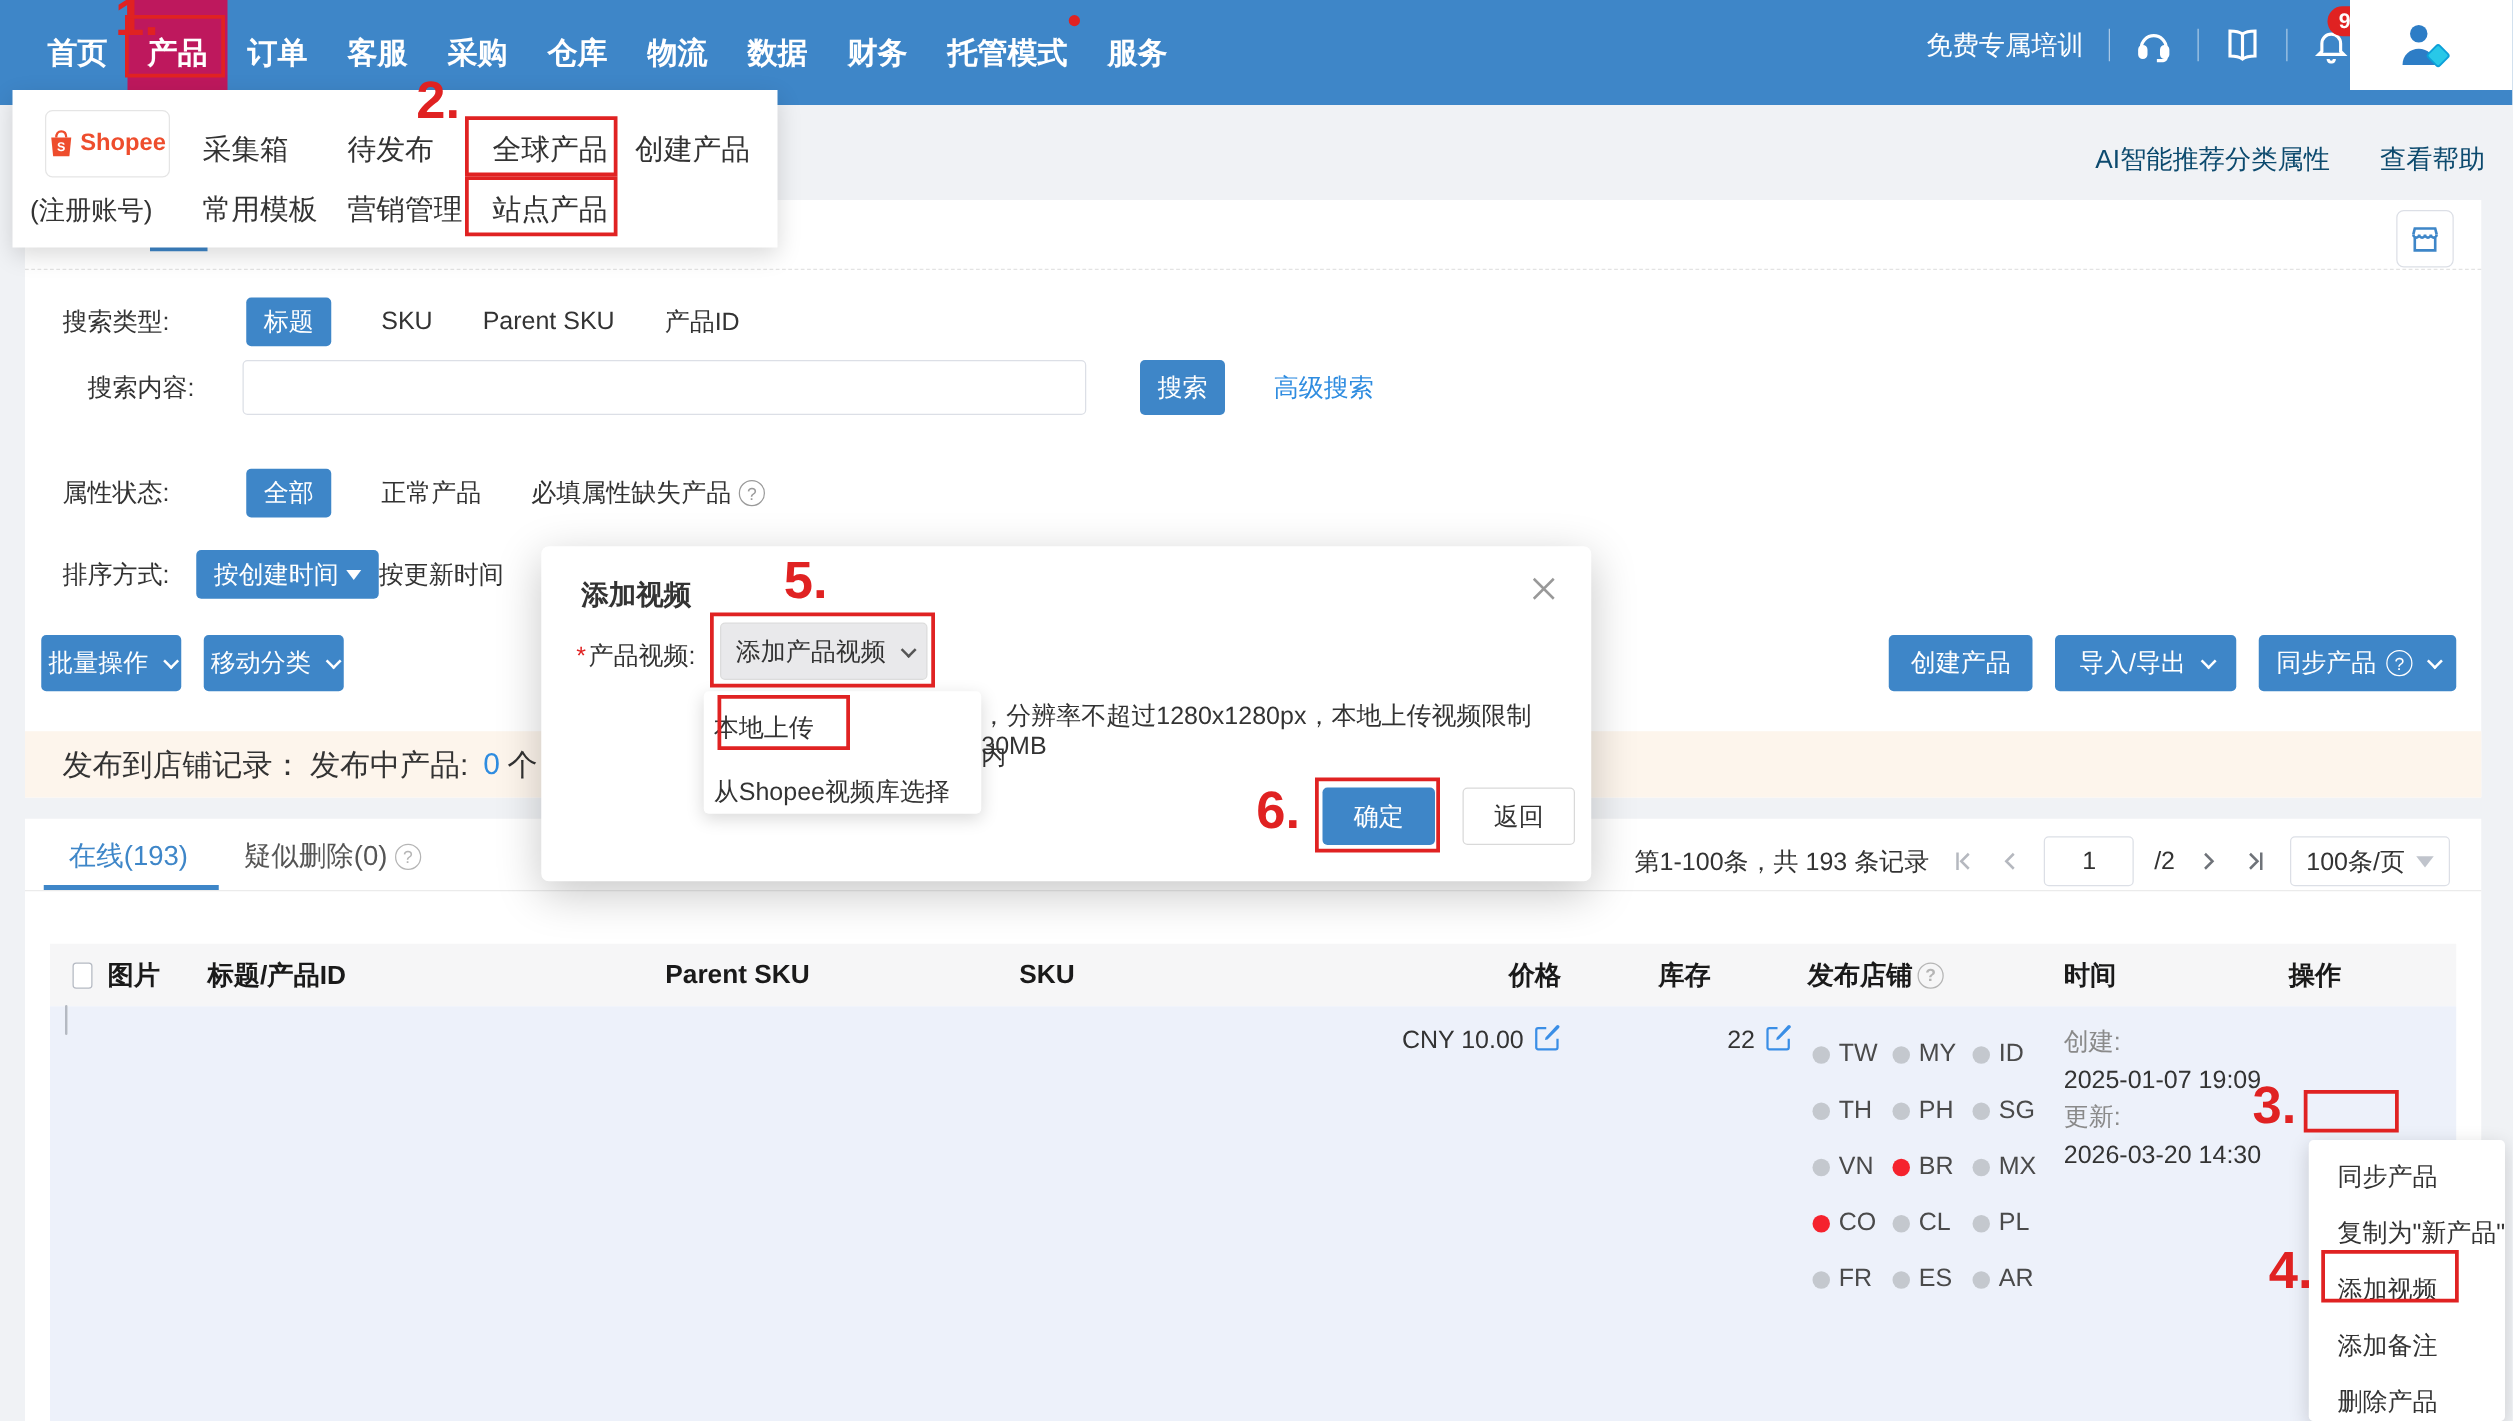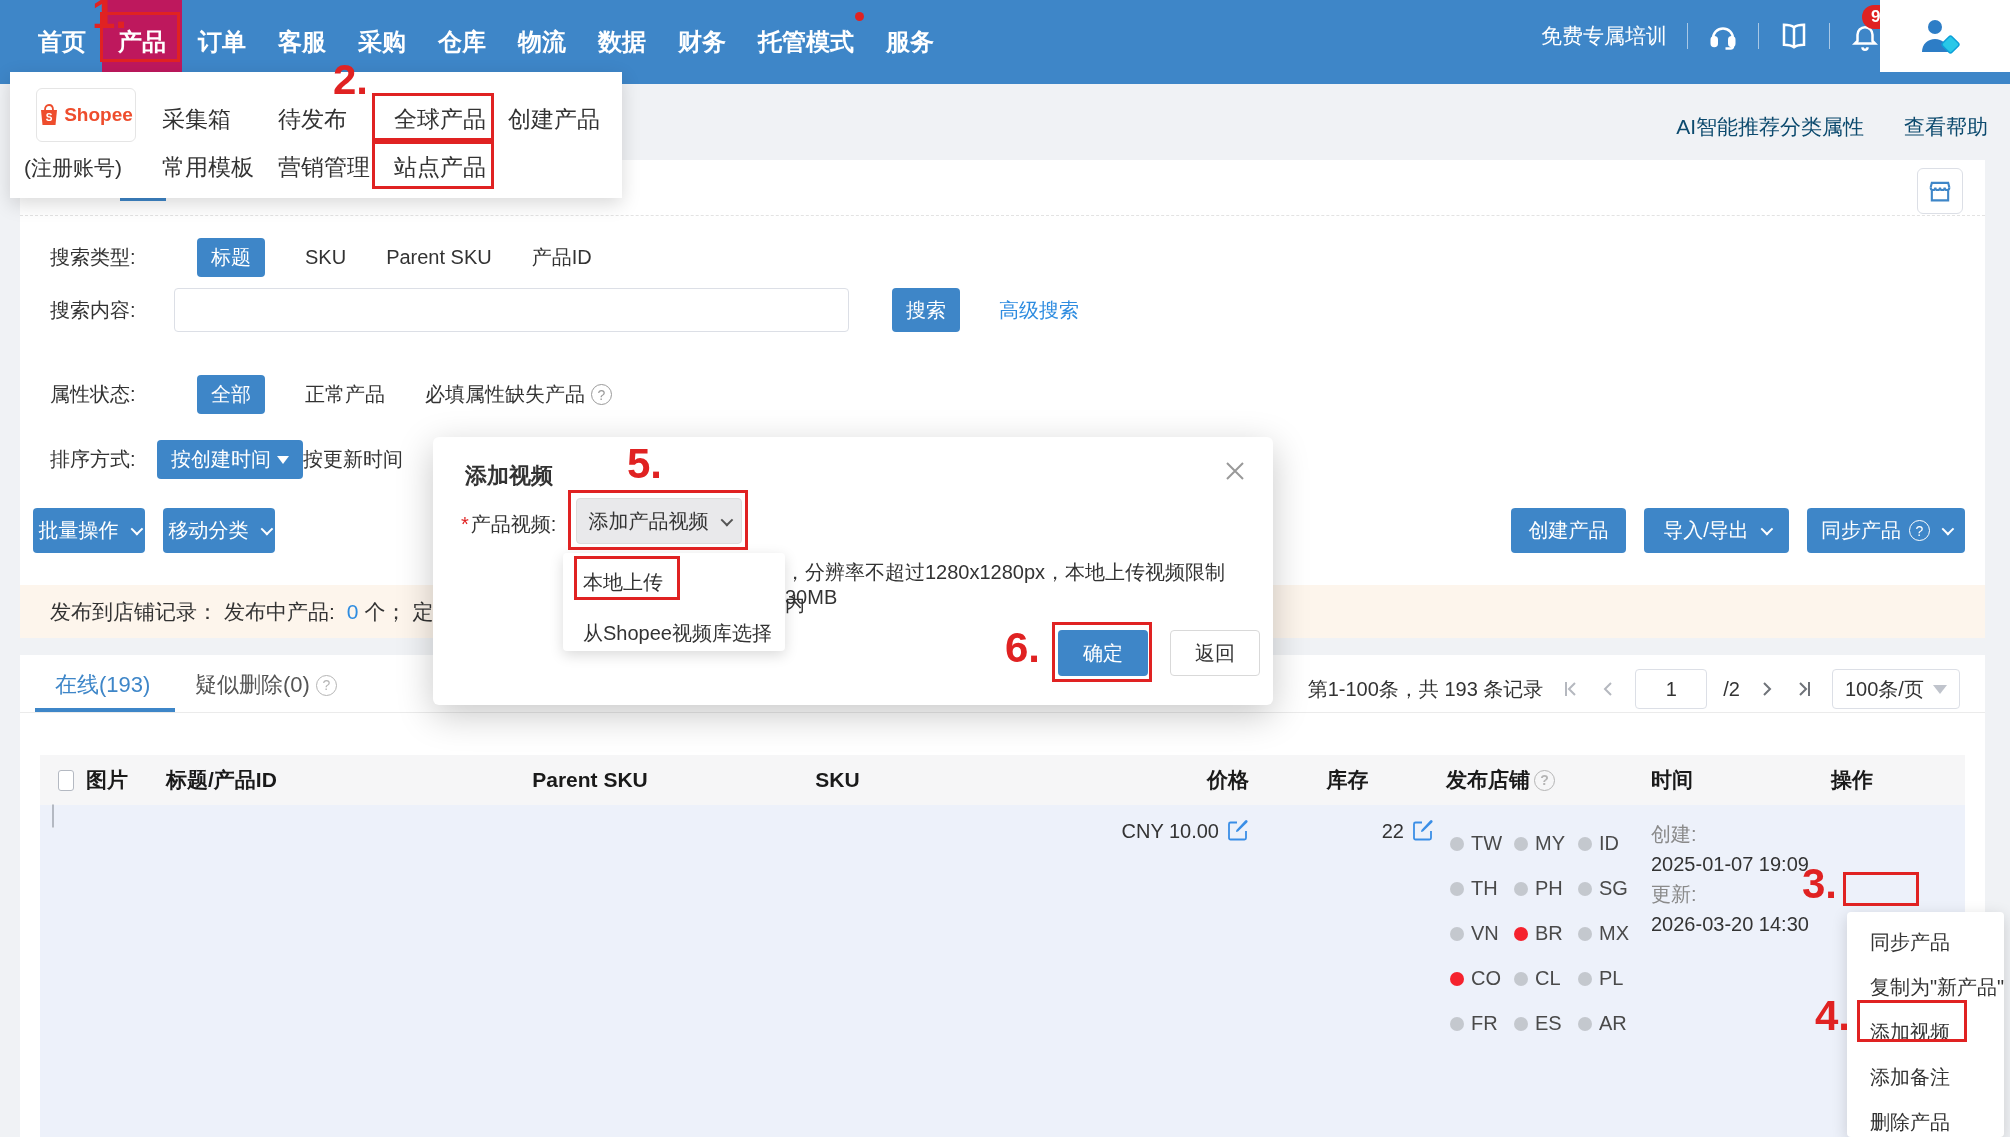--- a/index.html
+++ b/index.html
@@ -49,21 +49,21 @@
   .btn { border:none; border-radius:4px; cursor:pointer; font-size:20px; display:inline-flex; align-items:center; justify-content:center; gap:8px;text-align:right; }
   .btn-blue { background:#3e86c8; color:#fff; }
   .btn-plain { background:#fff; border:1px solid #d9d9d9; color:#333; }
   .link { color:#2e8ce0; font-size:20px; cursor:pointer; }
   .caret { display:inline-block; width:9px; height:9px; border-right:2px solid currentColor; border-bottom:2px solid currentColor; transform:rotate(45deg) translateY(-2px); margin-left:4px; }
   .tri-down { display:inline-block; width:0; height:0; border-left:6px solid transparent; border-right:6px solid transparent; border-top:8px solid currentColor; margin-left:6px; }
   .help-circle { display:inline-flex; width:21px; height:21px; border:1.5px solid #9a9a9a; border-radius:50%; align-items:center; justify-content:center; color:#9a9a9a; font-size:14px; margin-left:6px; flex:0 0 auto; }
   .help-circle::after { content:"?"; }
   .help-circle.lite { border-color:#b5b5b5; color:#b5b5b5; }
 
-  .notice-bar { position:absolute; left:0; top:425px; width:100%; height:53px; background:#fdf5ec; display:flex; align-items:center; padding-left:30px; font-size:21px; color:#333; white-space:nowrap; overflow:hidden; }
+  .notice-bar { position:absolute; left:0; top:425px; width:100%; height:53px; background:#fdf5ec; display:flex; align-items:center; padding-left:30px; font-size:24px; color:#333; white-space:nowrap; overflow:hidden; }
   .notice-bar .cnt { color:#2e8ce0; margin:0 6px; }
   .notice-bar span { margin-right:6px; }
 
   
   .tabs-border { position:absolute; left:0; top:57px; width:100%; border-bottom:1px solid #ebebeb; }
   .tab { position:absolute; top:15px; font-size:22px; cursor:pointer; display:flex; align-items:center; }
   .tab.on { color:#3e86c8; }
   .tab.off { color:#555; }
   .tab-underline { position:absolute; left:15px; top:53px; width:140px; height:4px; background:#3e86c8; }
   .pager { position:absolute; right:25px; top:14px; display:flex; align-items:center; gap:16px; font-size:20px; color:#333; }
@@ -99,21 +99,21 @@
   
   .modal { position:absolute; left:433px; top:437px; width:840px; height:268px; background:#fff; border-radius:6px; box-shadow:0 10px 36px rgba(0,0,0,.22); z-index:50; }
   .modal-title { position:absolute; left:32px; top:24px; font-size:22px; font-weight:bold; color:#333; }
   .modal-close { position:absolute; right:26px; top:22px; width:24px; height:24px; cursor:pointer; }
   .modal-field-label { position:absolute; left:28px; top:74px; font-size:20px; color:#333; }
   .req { color:#e02222; margin-right:2px; }
   .modal-dd-btn { position:absolute; left:143px; top:61px; width:166px; height:46px; background:#e9e9eb; border:1px solid #dcdcdc; border-radius:4px; font-size:20px; color:#333; display:flex; align-items:center; justify-content:center; gap:8px; cursor:pointer; }
   .modal-info1 { position:absolute; left:352px; top:122px; width:470px; font-size:20px; color:#333; z-index:1; }
   .modal-info2 { position:absolute; left:352px; top:154px; font-size:20px; color:#333; z-index:1; }
   .modal-menu { position:absolute; left:130px; top:116px; width:222px; height:98px; background:#fff; box-shadow:0 4px 14px rgba(0,0,0,.15); border-radius:4px; z-index:2; }
-  .mm-item { padding-left:20px; font-size:20px; color:#333; cursor:pointer; }
+  .mm-item { padding-left:8px; font-size:20px; color:#333; cursor:pointer; }
   .mm-item.i1 { padding-top:16px; }
   .mm-item.i2 { padding-top:24px; }
   .modal-ok { position:absolute; left:625px; top:193px; width:90px; height:46px; }
   .modal-back { position:absolute; left:737px; top:193px; width:90px; height:46px; }
 
   
   .red-box { position:absolute; border:3px solid #e02222; z-index:120; pointer-events:none; }
   .red-num { position:absolute; color:#e02222; font-size:42px; font-weight:bold; z-index:120; pointer-events:none; }
 </style>
 </head>
@@ -207,21 +207,21 @@
     <div class="dash-sep"></div>
 
     <div class="f-row" style="top:78px; gap:40px;">
       <span class="f-label">搜索类型:</span>
       <span class="chip on">标题</span>
       <span class="opt">SKU</span>
       <span class="opt">Parent SKU</span>
       <span class="opt">产品ID</span>
     </div>
 
-    <div class="f-row" style="top:128px; gap:17px;">
+    <div class="f-row" style="top:128px; gap:17px;margin-left:20px;">
       <span class="f-label">搜索内容:</span>
       <input class="search-input" value="" style="">
       <button class="btn btn-blue" style="width:68px; height:44px; margin-left:26px;">搜索</button>
       <span class="link" style="margin-left:22px;">高级搜索</span>
     </div>
 
     <div class="f-row" style="top:215px; gap:40px;">
       <span class="f-label">属性状态:</span>
       <span class="chip on">全部</span>
       <span class="opt">正常产品</span>

